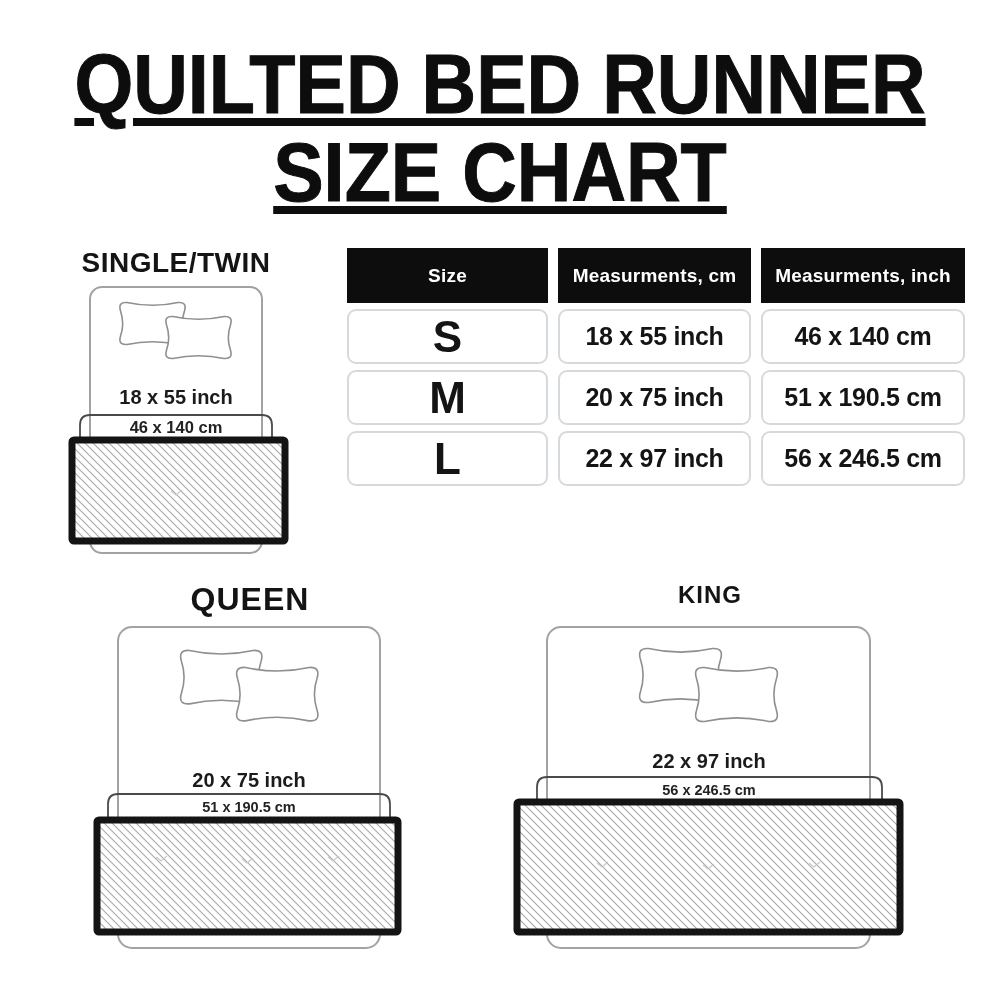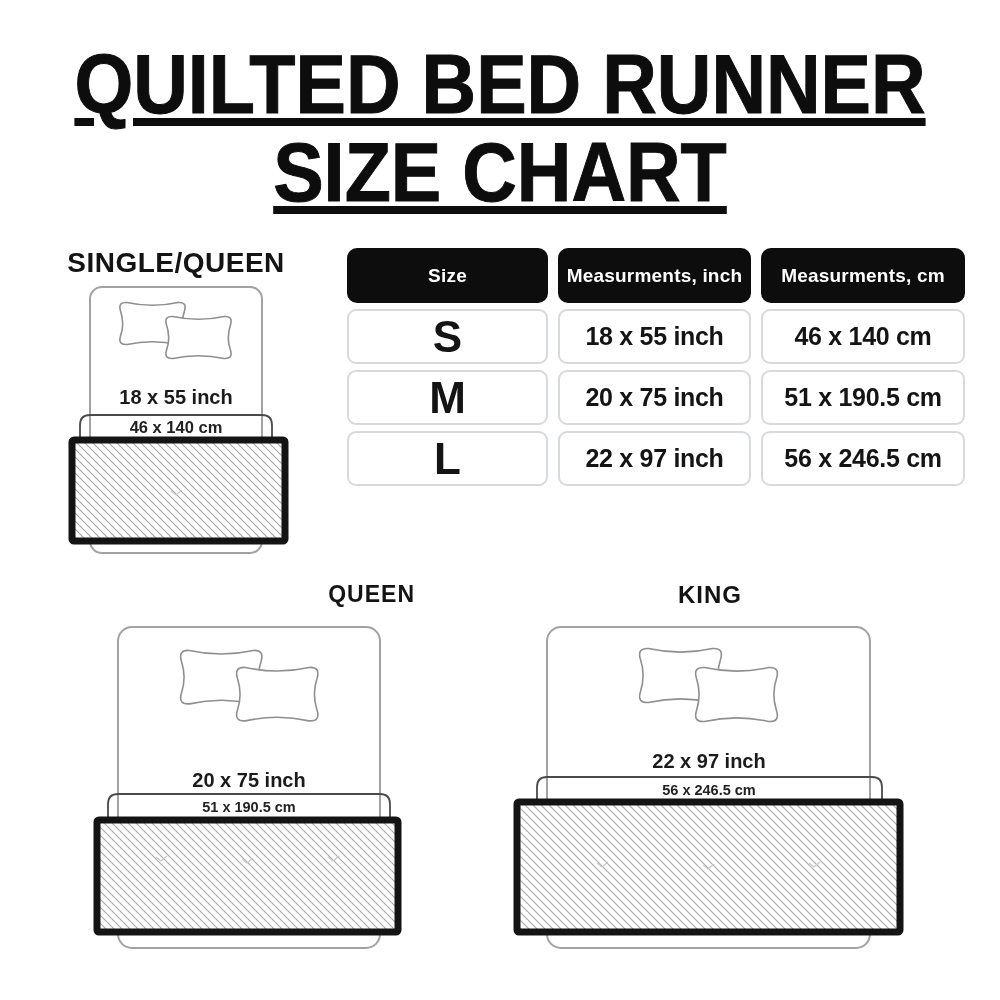--- a/index.html
+++ b/index.html
@@ -11,30 +11,30 @@
   
   .title{position:absolute;top:40px;left:0;width:1000px;text-align:center;font-weight:bold;color:#0d0d0d;text-decoration:underline;}
   .title-line{
     font-size:84px;line-height:88px;white-space:nowrap;
     transform:scaleX(0.9);transform-origin:50% 50%;
     -webkit-text-stroke:1px #0d0d0d;
   }
   
   .heading{position:absolute;text-align:center;font-weight:bold;color:#141414;white-space:nowrap;}
   .h-single{left:40px;top:247px;width:272px;font-size:28px;letter-spacing:0.5px;}
-  .h-queen{left:85px;top:581px;width:330px;font-size:23px;letter-spacing:1px;text-align:right;}
+  .h-queen{left:85px;top:581px;width:330px;font-size:32px;letter-spacing:1px;}
   .h-king{left:505px;top:581px;width:410px;font-size:24px;letter-spacing:1px;}
   
   .size-table{
     position:absolute;left:347px;top:248px;
     display:grid;grid-template-columns:201px 193px 204px;
     column-gap:10px;row-gap:6px;
   }
   .th{
-    background:#0d0d0d;color:#ffffff;border-radius:10px;height:55px;
+    background:#0d0d0d;color:#ffffff;border-radius:0;height:55px;
     display:flex;align-items:center;justify-content:center;
     font-weight:bold;font-size:19px;letter-spacing:0.2px;white-space:nowrap;
   }
   .td{
     box-sizing:border-box;background:#ffffff;border:2px solid #d7dadc;border-radius:9px;height:55px;
     display:flex;align-items:center;justify-content:center;
     font-weight:bold;color:#141414;white-space:nowrap;
   }
   .td.size{font-size:44px;}
   .td.val{font-size:25px;letter-spacing:-0.3px;}
@@ -65,37 +65,37 @@
       </pattern>
       <path id="pillow" vector-effect="non-scaling-stroke" d="M5,17 Q1,4 14,5 Q50,13 86,5 Q99,4 95,17 Q89,35 95,53 Q99,66 86,65 Q50,57 14,65 Q1,66 5,53 Q11,35 5,17 Z"></path>
     </defs>
   </svg>
 
   <header class="title">
     <div class="title-line">QUILTED BED RUNNER</div>
     <div class="title-line">SIZE CHART</div>
   </header>
 
-  <div class="heading h-single">SINGLE/QUEEN</div>
+  <div class="heading h-single">SINGLE/TWIN</div>
 
   <svg class="bed-svg svg-single" width="245" height="275" viewBox="0 0 245 275">
     <rect class="bed-rect" x="35" y="2" width="172" height="266" rx="12"></rect>
     <use href="#pillow" class="pillow" transform="translate(62,14) scale(0.71,0.7)"></use>
     <use href="#pillow" class="pillow" transform="translate(108,28) scale(0.71,0.7)"></use>
     <text class="dim-inch" x="121" y="119">18 x 55 inch</text>
     <path class="bracket" d="M25,166 L25,140 Q25,130 35,130 L207,130 Q217,130 217,140 L217,166"></path>
     <text class="dim-cm big" x="121" y="148">46 x 140 cm</text>
     <rect class="runner" x="17" y="155" width="213" height="101" rx="2"></rect>
     <path class="stitch" d="m116,206 5,4 6,-5"></path>
   </svg>
 
   <div class="size-table">
     <div class="th">Size</div>
+    <div class="th">Measurments, cm</div>
     <div class="th">Measurments, inch</div>
-    <div class="th">Measurments, cm</div>
 
     <div class="td size">S</div>
     <div class="td val">18 x 55 inch</div>
     <div class="td val">46 x 140 cm</div>
 
     <div class="td size">M</div>
     <div class="td val">20 x 75 inch</div>
     <div class="td val">51 x 190.5 cm</div>
 
     <div class="td size">L</div>

